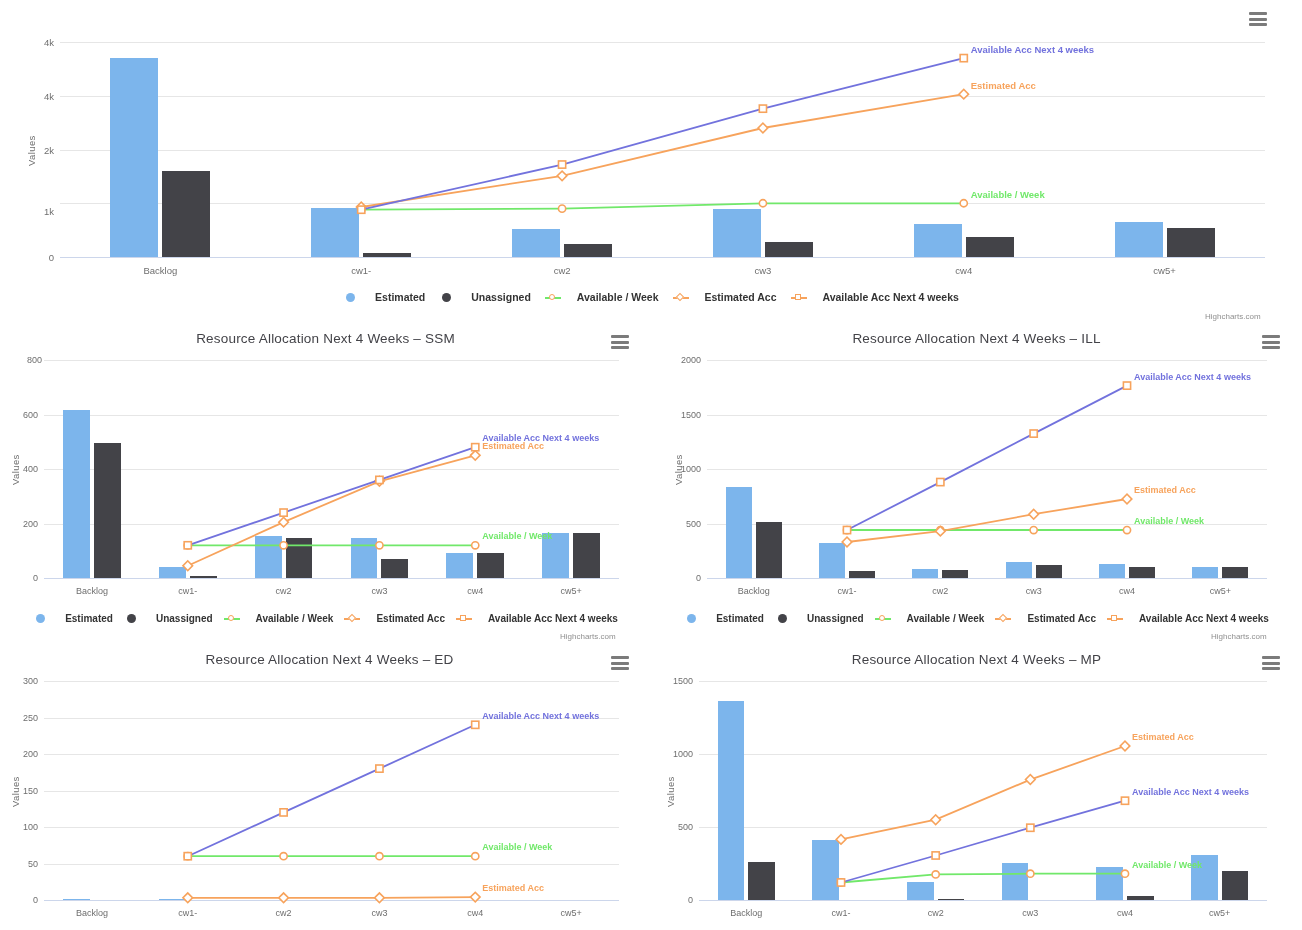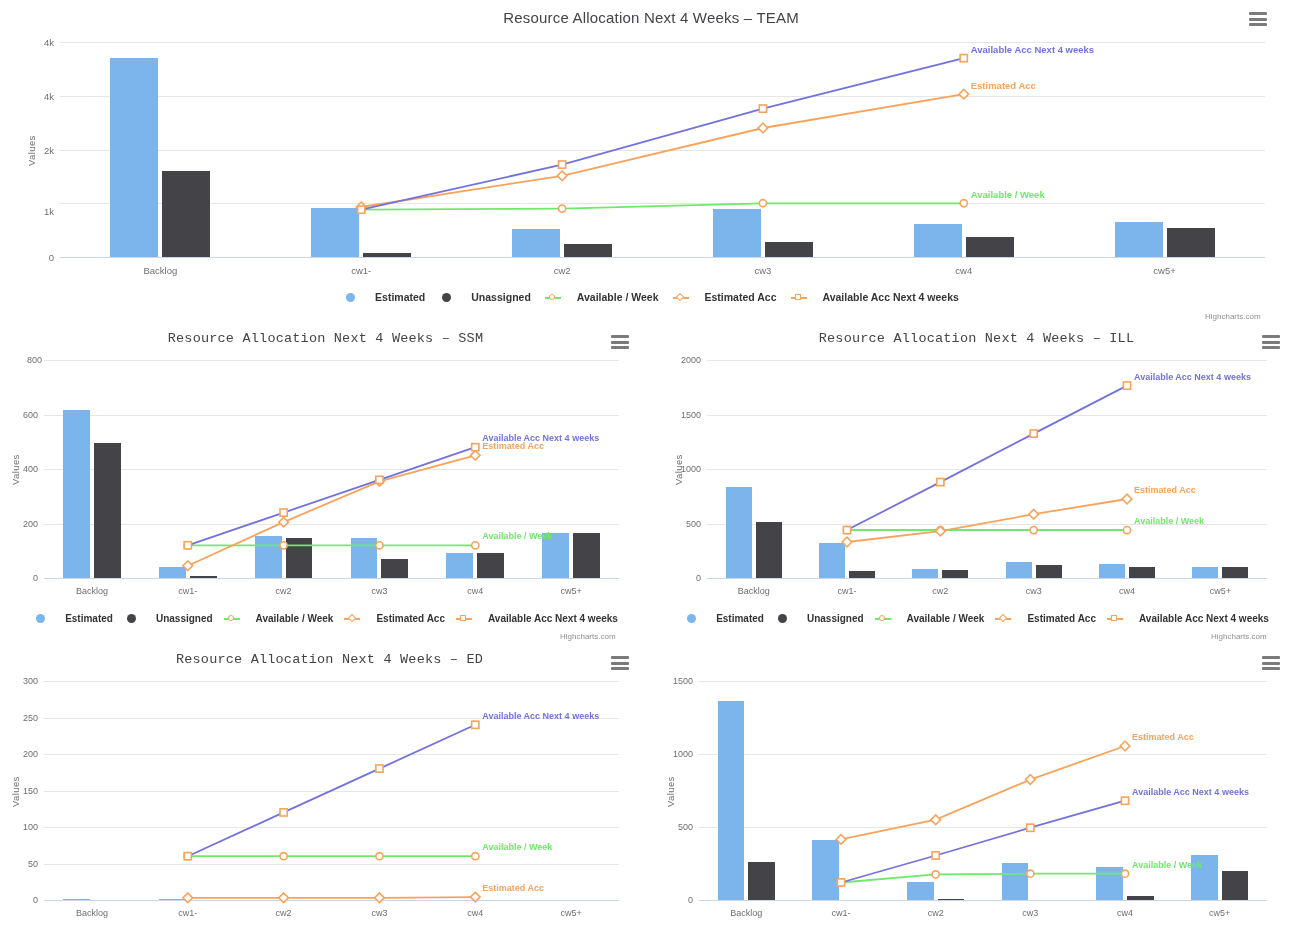--- a/index.html
+++ b/index.html
@@ -8,21 +8,21 @@
     font-family:"Liberation Sans", sans-serif;
     color:#333333;overflow:hidden;
   }
   .grid{display:block;width:1302px;height:930px;position:relative;}
 
   .chart{position:absolute;box-sizing:border-box;background:#fff;}
   .chart-title{
     position:absolute;left:0;right:0;text-align:center;
     font-size:15px;color:#434348;font-weight:400;letter-spacing:.2px;
   }
-  .chart.small .chart-title{font-size:13.5px;font-family:Liberation Mono, monospace;}
+  .chart.small .chart-title{font-size:13.5px;}
 
   .burger{position:absolute;width:18px;height:14px;cursor:pointer;}
   .burger i{display:block;height:3px;background:#7b7b7b;margin-bottom:2.5px;border-radius:1px;}
   .ylabel{
     position:absolute;transform:rotate(-90deg);transform-origin:0 0;
     font-size:9.5px;color:#6e6e6e;white-space:nowrap;letter-spacing:.4px;
   }
   .ytick{
     position:absolute;right:0;font-size:9.5px;color:#6e6e6e;
     text-align:right;transform:translateY(-50%);white-space:nowrap;
@@ -62,21 +62,20 @@
   .legend .mk.circ{border-radius:50%;}
   .legend .mk.diam{transform:rotate(45deg);}
 
   .credit{position:absolute;font-size:8px;color:#909090;}
 </style>
 </head>
 <body>
 
 <div class="grid">
   <div class="chart big" id="chart-team" style="left:0;top:0;width:1302px;height:325px;">
-      <div class="chart-title" style="top: 9px;">Resource Allocation Next 4 Weeks – TEAM</div>
       <div class="burger" style="left: 1249px; top: 12px;">
         <i></i>
         <i></i>
         <i></i>
       </div>
       <div class="ylabel" style="left: 26px; top: 165.5px;">Values</div>
       <div class="ytick" style="top: 257px; left: 20px; width: 34px;">0</div>
       <div class="gridline" style="left: 60px; width: 1205px; top: 203.25px;"></div>
       <div class="ytick" style="top: 211px; left: 20px; width: 34px;">1k</div>
       <div class="gridline" style="left: 60px; width: 1205px; top: 149.5px;"></div>
@@ -392,20 +391,21 @@
       <div class="slabel" style="color: rgb(247, 163, 92); left: 482.25px; top: 243.08px;">Estimated Acc</div>
       <div class="slabel" style="color: rgb(114, 114, 221); left: 482.25px; top: 70.8px;">Available Acc Next 4 weeks</div>
       <div class="xtick" style="left: 91.9167px; top: 263px;">Backlog</div>
       <div class="xtick" style="left: 187.75px; top: 263px;">cw1-</div>
       <div class="xtick" style="left: 283.583px; top: 263px;">cw2</div>
       <div class="xtick" style="left: 379.417px; top: 263px;">cw3</div>
       <div class="xtick" style="left: 475.25px; top: 263px;">cw4</div>
       <div class="xtick" style="left: 571.083px; top: 263px;">cw5+</div>
     </div>
   <div class="chart small" id="chart-mp" style="left:651px;top:645px;width:651px;height:285px;">
+      <div class="chart-title" style="top: 7px;">Resource Allocation Next 4 Weeks – MP</div>
       <div class="burger" style="left: 611px; top: 11px;">
         <i></i>
         <i></i>
         <i></i>
       </div>
       <div class="ylabel" style="left: 14px; top: 161.5px;">Values</div>
       <div class="ytick" style="top: 255px; left: 8px; width: 34px;">0</div>
       <div class="gridline" style="left: 48px; width: 568px; top: 182px;"></div>
       <div class="ytick" style="top: 182px; left: 8px; width: 34px;">500</div>
       <div class="gridline" style="left: 48px; width: 568px; top: 109px;"></div>

